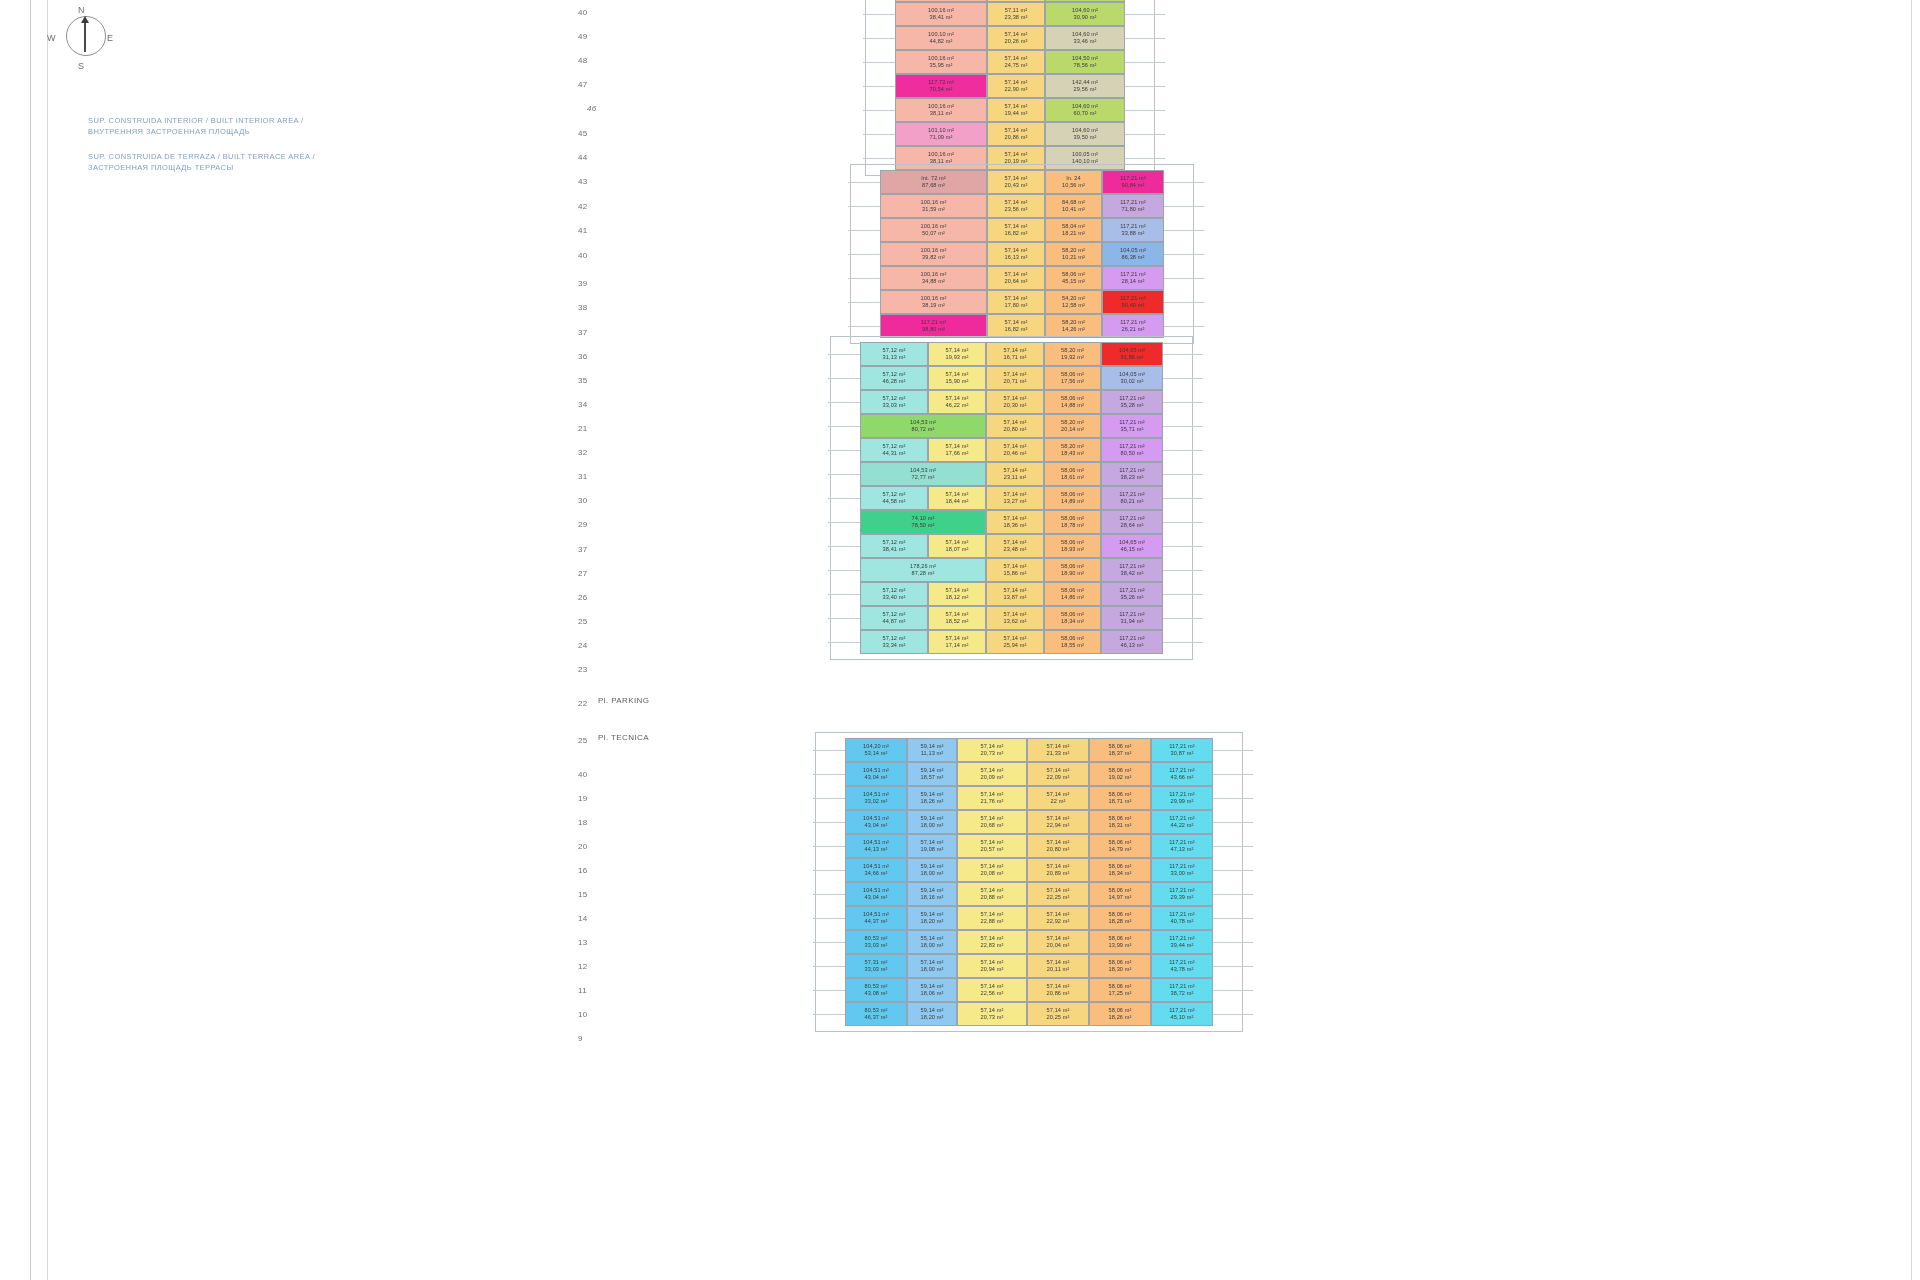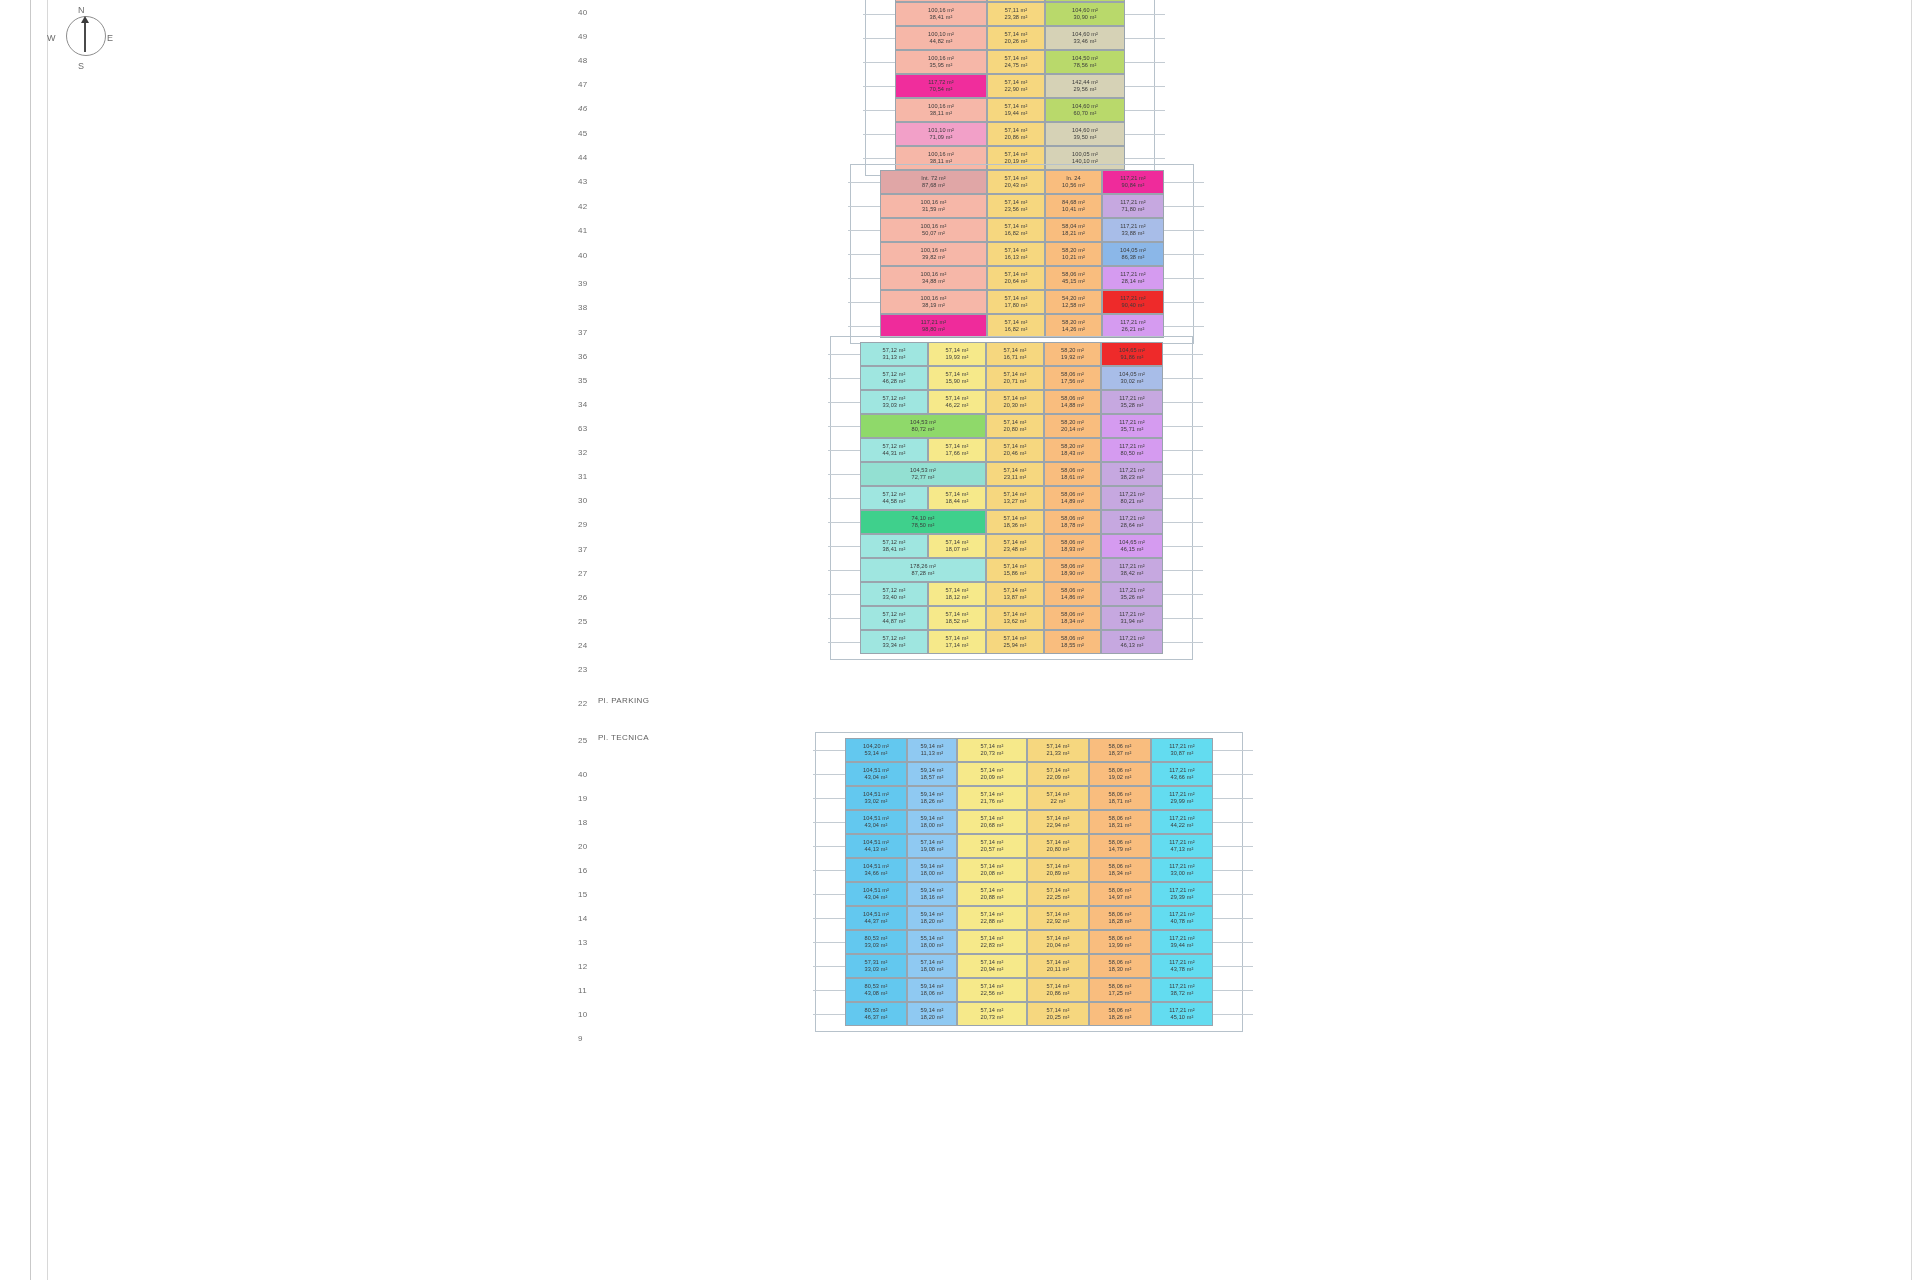--- a/index.html
+++ b/index.html
@@ -152,41 +152,51 @@
   <div class="compass">
     <span class="c-n">N</span>
     <span class="c-s">S</span>
     <span class="c-w">W</span>
     <span class="c-e">E</span>
     <span class="ring"></span>
     <span class="needle"></span>
     <span class="needle-head"></span>
   </div>
 
+  <div class="legend">
+    <div class="block">
+      <div class="line">SUP. CONSTRUIDA INTERIOR / BUILT INTERIOR AREA /</div>
+      <div class="line">ВНУТРЕННЯЯ ЗАСТРОЕННАЯ  ПЛОЩАДЬ</div>
+    </div>
+    <div class="block">
+      <div class="line">SUP. CONSTRUIDA DE TERRAZA / BUILT TERRACE AREA /</div>
+      <div class="line">ЗАСТРОЕННАЯ ПЛОЩАДЬ ТЕРРАСЫ</div>
+    </div>
+  </div>
 
   <div class="plan">
     <div class="floors">
         <div class="floor-label" style="top: 18px; left: 18px;">40</div>
         <div class="floor-label" style="top: 42px; left: 18px;">49</div>
         <div class="floor-label" style="top: 66px; left: 18px;">48</div>
         <div class="floor-label" style="top: 90px; left: 18px;">47</div>
-        <div class="floor-label" style="top: 114px; left: 18px; font-style: italic;">46</div>
+        <div class="floor-label" style="top: 114px; left: 27px; font-style: italic;">46</div>
         <div class="floor-label" style="top: 139px; left: 18px;">45</div>
         <div class="floor-label" style="top: 163px; left: 18px;">44</div>
         <div class="floor-label" style="top: 187px; left: 18px;">43</div>
         <div class="floor-label" style="top: 212px; left: 18px;">42</div>
         <div class="floor-label" style="top: 236px; left: 18px;">41</div>
         <div class="floor-label" style="top: 261px; left: 18px;">40</div>
         <div class="floor-label" style="top: 289px; left: 18px;">39</div>
         <div class="floor-label" style="top: 313px; left: 18px;">38</div>
         <div class="floor-label" style="top: 338px; left: 18px;">37</div>
         <div class="floor-label" style="top: 362px; left: 18px;">36</div>
         <div class="floor-label" style="top: 386px; left: 18px;">35</div>
         <div class="floor-label" style="top: 410px; left: 18px;">34</div>
-        <div class="floor-label" style="top: 434px; left: 18px;">63</div>
+        <div class="floor-label" style="top: 434px; left: 18px;">21</div>
         <div class="floor-label" style="top: 458px; left: 18px;">32</div>
         <div class="floor-label" style="top: 482px; left: 18px;">31</div>
         <div class="floor-label" style="top: 506px; left: 18px;">30</div>
         <div class="floor-label" style="top: 530px; left: 18px;">29</div>
         <div class="floor-label" style="top: 555px; left: 18px;">37</div>
         <div class="floor-label" style="top: 579px; left: 18px;">27</div>
         <div class="floor-label" style="top: 603px; left: 18px;">26</div>
         <div class="floor-label" style="top: 627px; left: 18px;">25</div>
         <div class="floor-label" style="top: 651px; left: 18px;">24</div>
         <div class="floor-label" style="top: 675px; left: 18px;">23</div>

